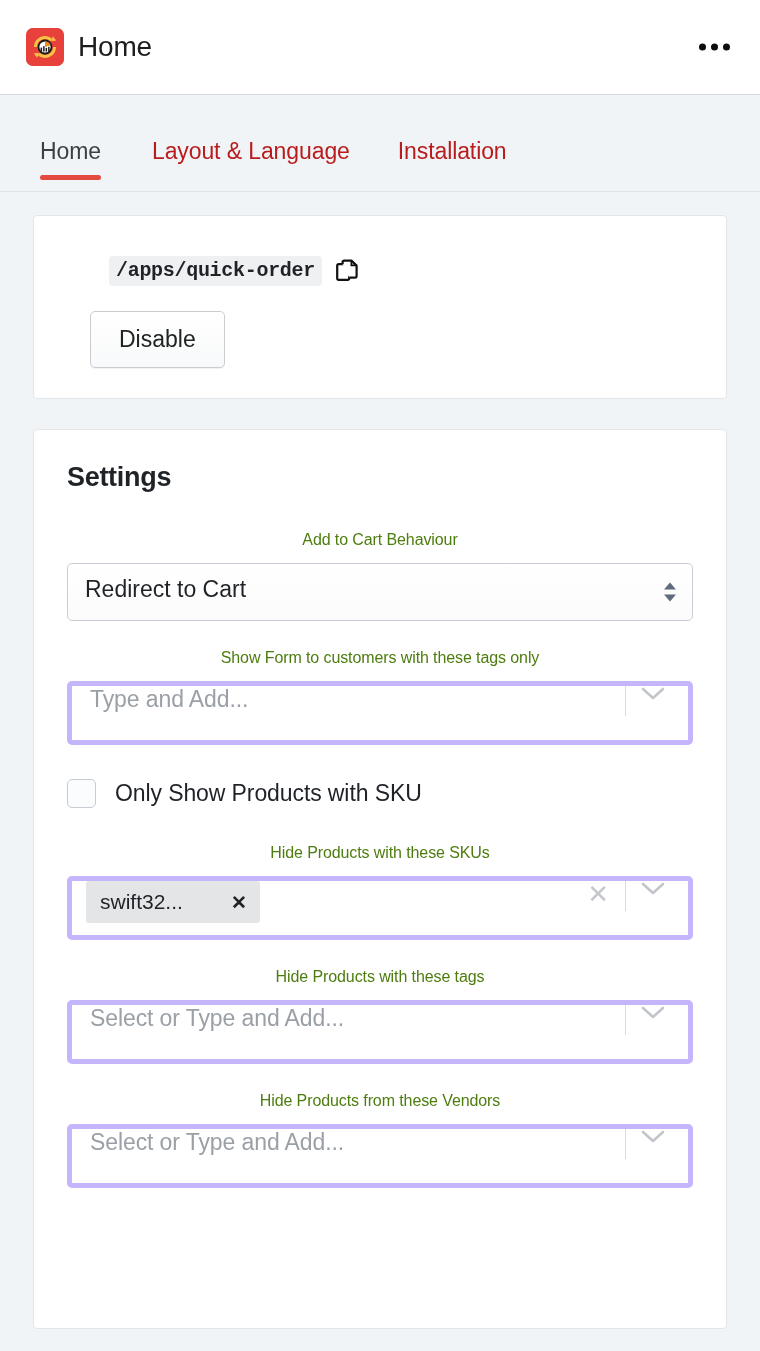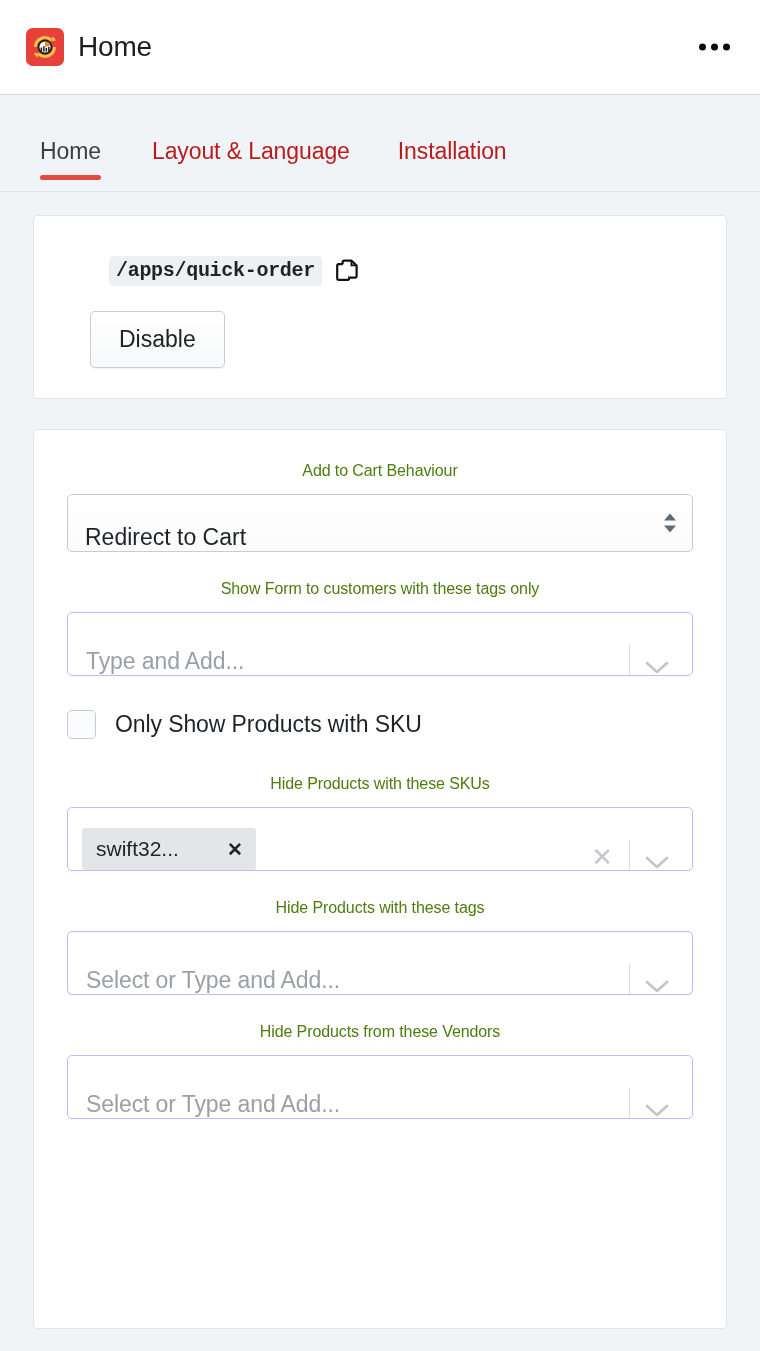--- a/index.html
+++ b/index.html
@@ -188,43 +188,43 @@
     width: 100%;
     height: 58px;
     border: 1px solid #c6cdd4;
     border-radius: 5px;
     background: linear-gradient(180deg,#ffffff 0%, #fbfbfc 100%);
     font-size: 23px;
     color: #1f2328;
     padding: 12px 46px 0 17px;
     font-family: "Liberation Sans", sans-serif;
     display: flex;
-    align-items: flex-end;
+    align-items: flex-start;
     cursor: pointer;
   }
   .select-arrows {
     position: absolute;
     right: 17px; top: 50%;
     transform: translateY(-50%);
     display: flex;
     flex-direction: column;
     gap: 5px;
     pointer-events: none;
   }
   .tri-up { width:0;height:0;border-left:6px solid transparent;border-right:6px solid transparent;border-bottom:7px solid #5f6b7a; }
   .tri-down { width:0;height:0;border-left:6px solid transparent;border-right:6px solid transparent;border-top:7px solid #5f6b7a; }
 
   .tagbox {
     width: 100%;
     min-height: 64px;
-    border: 1px solid #c4b5fd;
+    border: 5px solid #c4b5fd;
     border-radius: 5px;
     background: #ffffff;
     display: flex;
-    align-items: flex-end;
+    align-items: flex-start;
     padding: 0 10px 0 18px;
     position: relative;
   }
   .tagbox .placeholder {
     font-size: 23px;
     color: #9aa0a6;
     flex: 1 1 auto;
     letter-spacing: -0.1px;
   }
   .chip {
@@ -339,20 +339,21 @@
           <rect x="1.2" y="5.2" width="12" height="15.6" rx="1.6" fill="#ffffff" stroke="#111111" stroke-width="2.2"></rect>
           <path d="M6.6 5.2 V3.2 A1.6 1.6 0 0 1 8.2 1.6 H15.4 L20.6 6.6 V17 A1.6 1.6 0 0 1 19 18.6 H13.2" fill="#ffffff" stroke="#111111" stroke-width="2.2" stroke-linejoin="round"></path>
           <path d="M15.4 1.8 V6.4 H20.4" fill="none" stroke="#111111" stroke-width="1.8"></path>
         </svg>
       </span>
     </div>
     <button class="btn-default">Disable</button>
   </div>
 
   <div class="card settings-card">
+    <div class="settings-title">Settings</div>
 
     <div class="field">
       <div class="field-label">Add to Cart Behaviour</div>
       <div class="select-wrap">
         <div class="select-box">
           <span>Redirect to Cart</span>
         </div>
         <div class="select-arrows">
           <div class="tri-up"></div>
           <div class="tri-down"></div>

